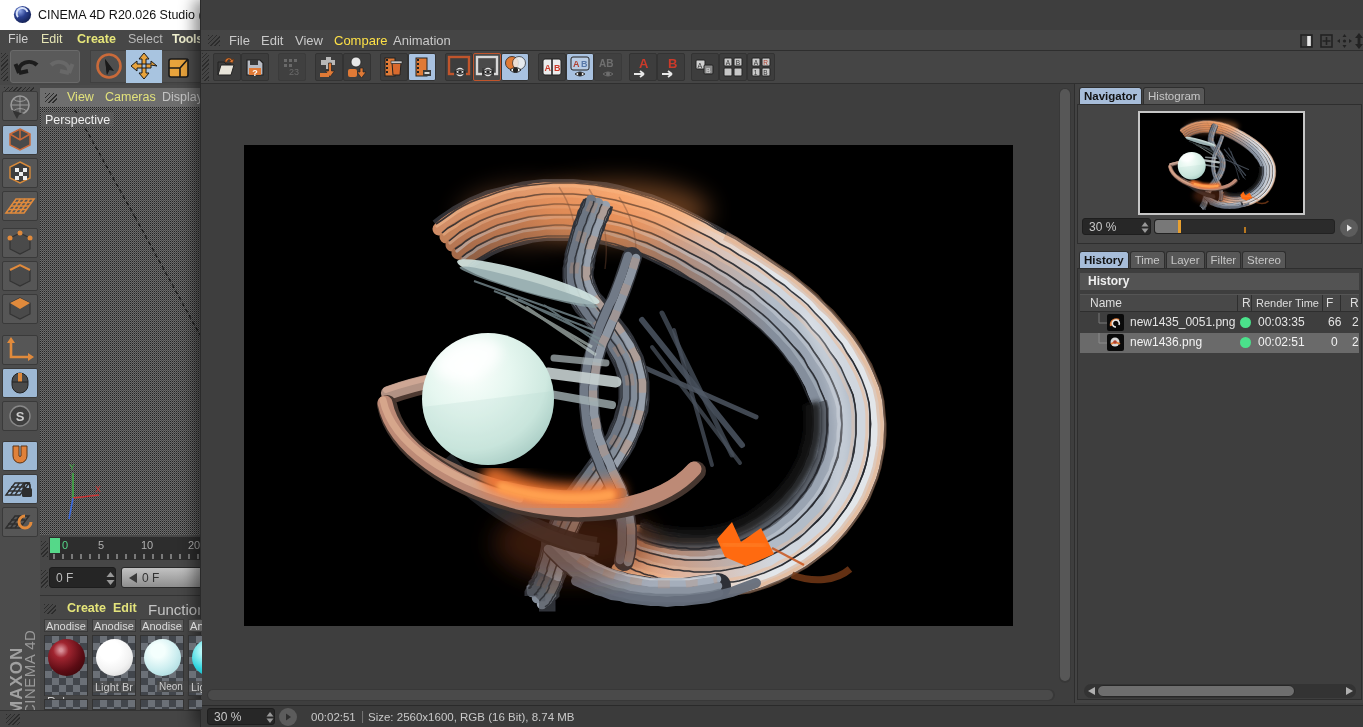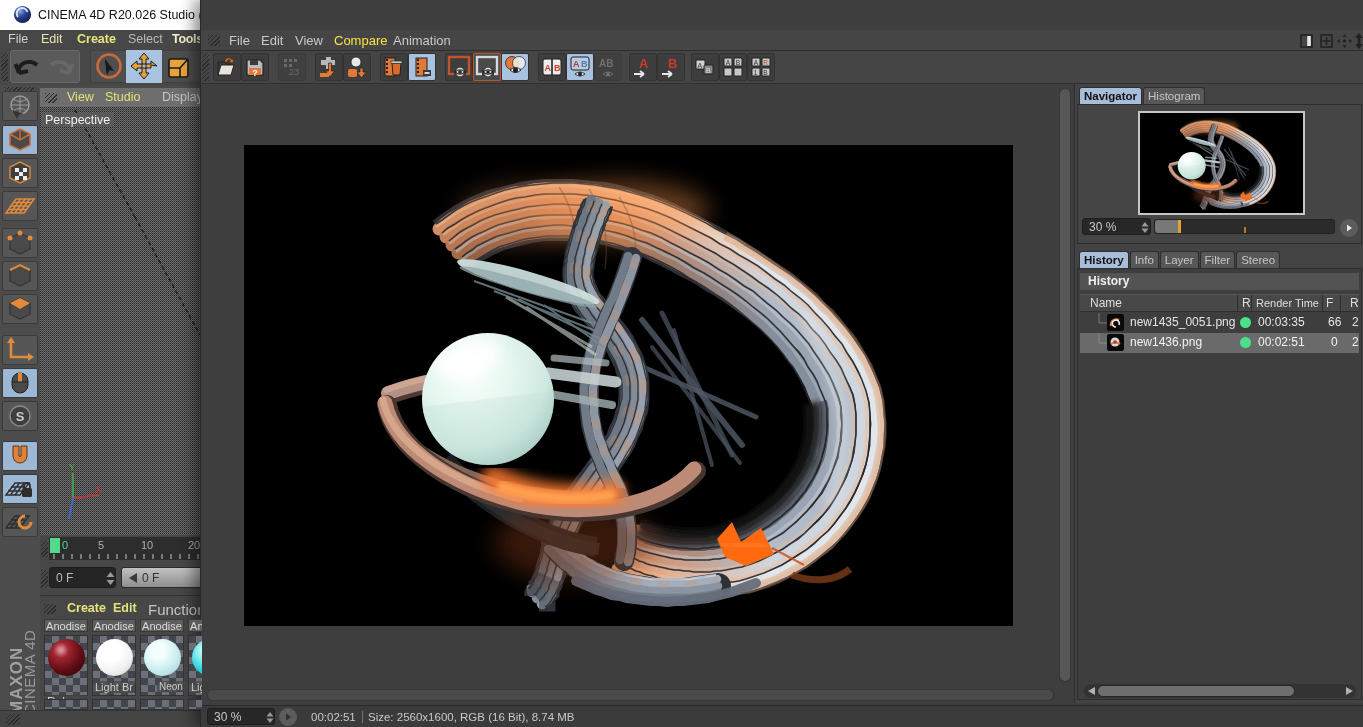--- a/index.html
+++ b/index.html
@@ -69,21 +69,21 @@
   </div>
 
   <div class="a" style="left:0;top:85px;width:40px;height:642px;background:#4c4c4c">
     <div class="a grip" style="left:4px;top:2px;width:30px;height:6px"></div>
   </div>
   <div id="lic" class="a" style="left:1px;top:93px;width:38px"></div>
 
   <div class="a" style="left:40px;top:88px;width:162px;height:447px;background:#6e6e6e">
     <div class="a grip" style="left:5px;top:5px;width:12px;height:10px"></div>
     <span class="a" style="left:27px;top:2px;font-size:12.5px;color:#e2e27c">View</span>
-    <span class="a" style="left:65px;top:2px;font-size:12.5px;color:#e2e27c">Studio</span>
+    <span class="a" style="left:65px;top:2px;font-size:12.5px;color:#e2e27c">Cameras</span>
     <span class="a" style="left:122px;top:2px;font-size:12.5px;color:#c4c4c4">Display</span>
     <div class="a" style="left:0;top:19px;width:162px;height:428px;background:#6b6b6b">
       <svg class="a" style="left:0;top:0" width="162" height="428">
         <pattern id="vpat" width="2" height="2" patternUnits="userSpaceOnUse">
             <rect width="2" height="2" fill="#6d6d6d"></rect>
             <rect width="1" height="1" fill="#232323"></rect>
             <rect x="1" y="1" width="1" height="1" fill="#4a4a4a"></rect>
           </pattern>
         <rect width="162" height="428" fill="url(#vpat)"></rect>
         <line x1="35" y1="3" x2="95" y2="110" stroke="#1d1d1d" stroke-width="1.4" stroke-dasharray="4 3"></line>
@@ -418,21 +418,21 @@
   </div>
   <div class="a" style="left:79px;top:135px;width:181px;height:15px;background:#2b2b2b;border-radius:3px;border:1px solid #222">
     <div class="a" style="left:0;top:0;width:23px;height:13px;background:#787878;border-radius:3px 0 0 3px"></div>
     <div class="a" style="left:23px;top:0;width:3px;height:13px;background:#e8a030"></div>
     <div class="a" style="left:89px;top:7px;width:2px;height:6px;background:#b87820"></div>
   </div>
   <div class="a" style="left:265px;top:135px;width:18px;height:18px;border-radius:50%;background:#5c5c5c"><svg width="18" height="18">
         <path d="M7 5.5 L12 9 L7 12.5 z" fill="#e8e8e8"></path>
       </svg></div>
 
-  <div class="a" style="left:4px;top:166px;white-space:nowrap"><span class="tab on" style="font-weight:bold">History</span><span class="tab">Info</span><span class="tab">Layer</span><span class="tab">Filter</span><span class="tab">Stereo</span></div>
+  <div class="a" style="left:4px;top:166px;white-space:nowrap"><span class="tab on" style="font-weight:bold">History</span><span class="tab">Time</span><span class="tab">Layer</span><span class="tab">Filter</span><span class="tab">Stereo</span></div>
   <div class="a" style="left:2px;top:184px;width:285px;height:432px;border:1px solid #2e2e2e;background:#3e3e3e">
 
     <div class="a" style="left:2px;top:4px;width:279px;height:17px;background:#535353;color:#efefef;font-size:12px;font-weight:bold;padding:1px 0 0 8px">History</div>
 
     <div class="a" style="left:2px;top:25px;width:279px;height:18px;background:#484848;border-top:1px solid #555;border-bottom:1px solid #2e2e2e;font-size:12px;color:#dedede">
       <span class="a" style="left:10px;top:1px">Name</span>
       <span class="a" style="left:162px;top:1px">R</span>
       <span class="a" style="left:176px;top:2px;font-size:11px">Render Time</span>
       <span class="a" style="left:246px;top:1px">F</span>
       <span class="a" style="left:270px;top:1px">R</span>

